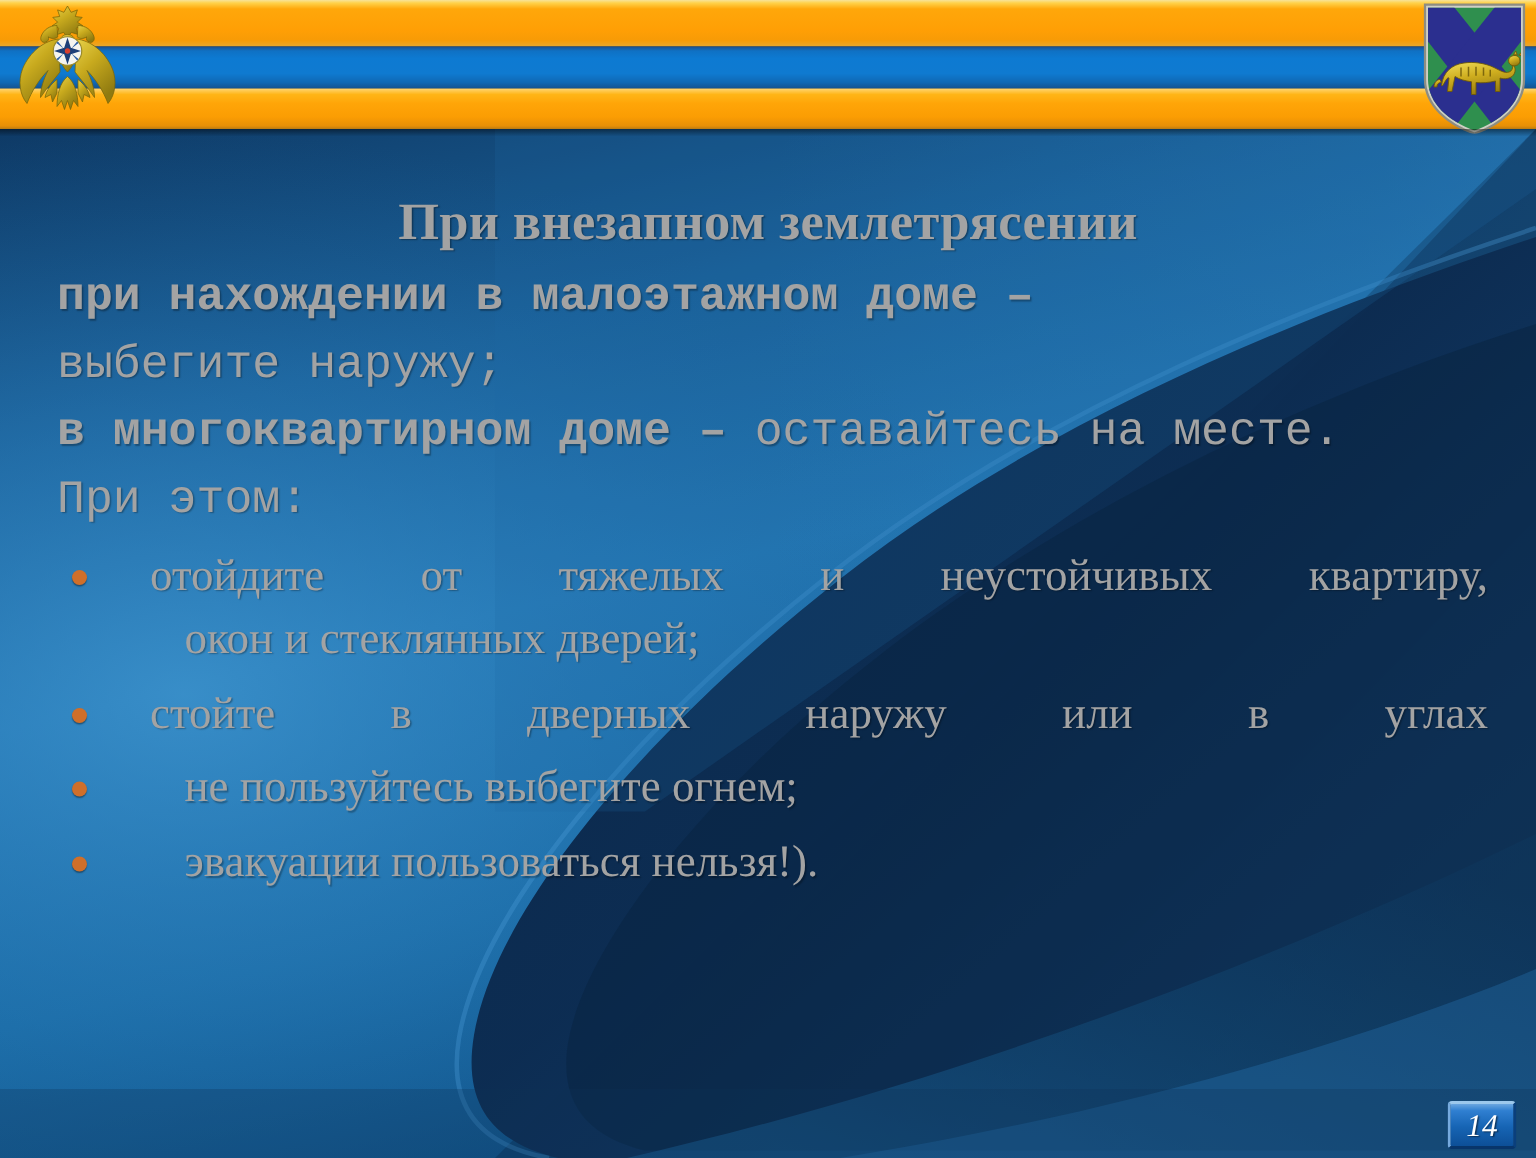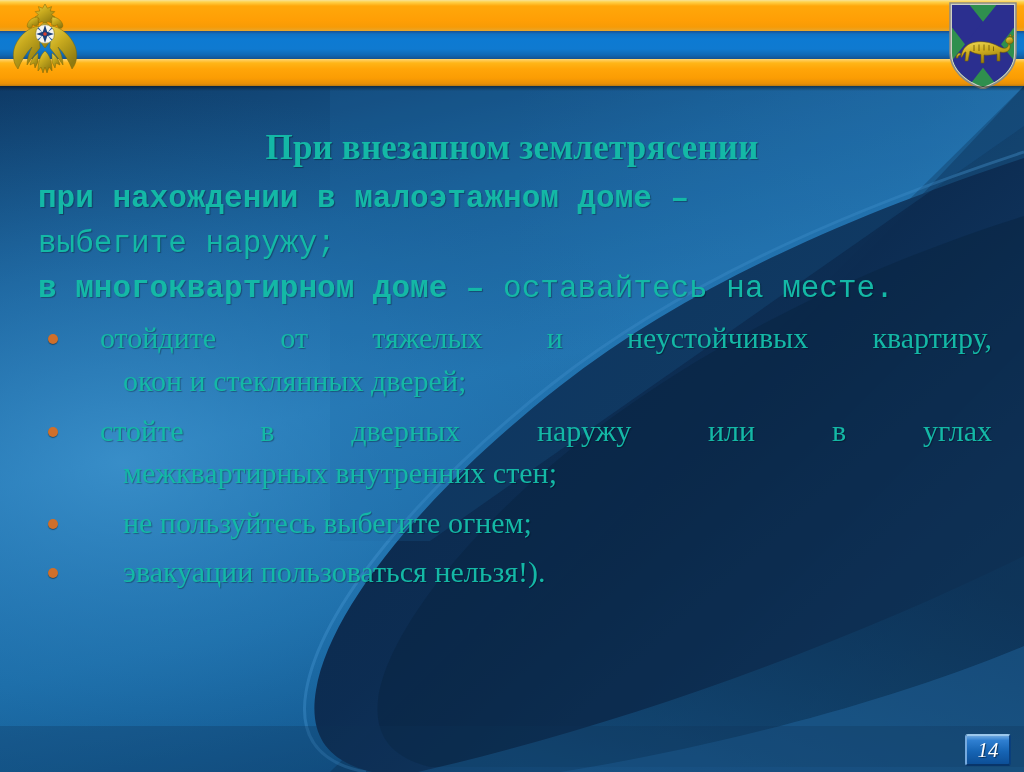--- a/index.html
+++ b/index.html
@@ -77,21 +77,21 @@
   }
   .bg svg { display: block; }
 
   
   .content {
     position: absolute;
     left: 0; top: 86px;
     width: 1024px;
     height: 686px;
     z-index: 3;
-    color: #14b8a6;
+    color: #a3a3a3;
   }
 
   .slide-title {
     text-align: center;
     font-weight: bold;
     font-size: 35px;
     line-height: 1.02;
     padding: 44px 40px 0 40px;
     letter-spacing: 0.2px;
     text-shadow: 1px 1px 1px rgba(0,0,0,0.35);
@@ -332,30 +332,30 @@
   <div class="content">
 
     <div class="slide-title">При внезапном землетрясении</div>
 
     <div class="lines">
       <div class="ln">
         <b>при нахождении в малоэтажном доме –</b>
       </div>
       <div class="ln">выбегите наружу;</div>
       <div class="ln"><b>в многоквартирном доме –</b><span> оставайтесь на месте.</span></div>
+      <div class="ln">При этом:</div>
     </div>
 
     <ul class="bullets">
       <li>
         <span class="just-line">отойдите от тяжелых и неустойчивых квартиру,</span>
         <span class="last-line">окон и стеклянных дверей;</span>
       </li>
       <li>
         <span class="just-line">стойте в дверных наружу или в углах</span>
-        <span class="last-line">межквартирных внутренних стен;</span>
       </li>
       <li>
         <span class="last-line">не пользуйтесь выбегите огнем;</span>
       </li>
       <li>
         <span class="last-line">эвакуации пользоваться нельзя!).</span>
       </li>
     </ul>
   </div>
 

